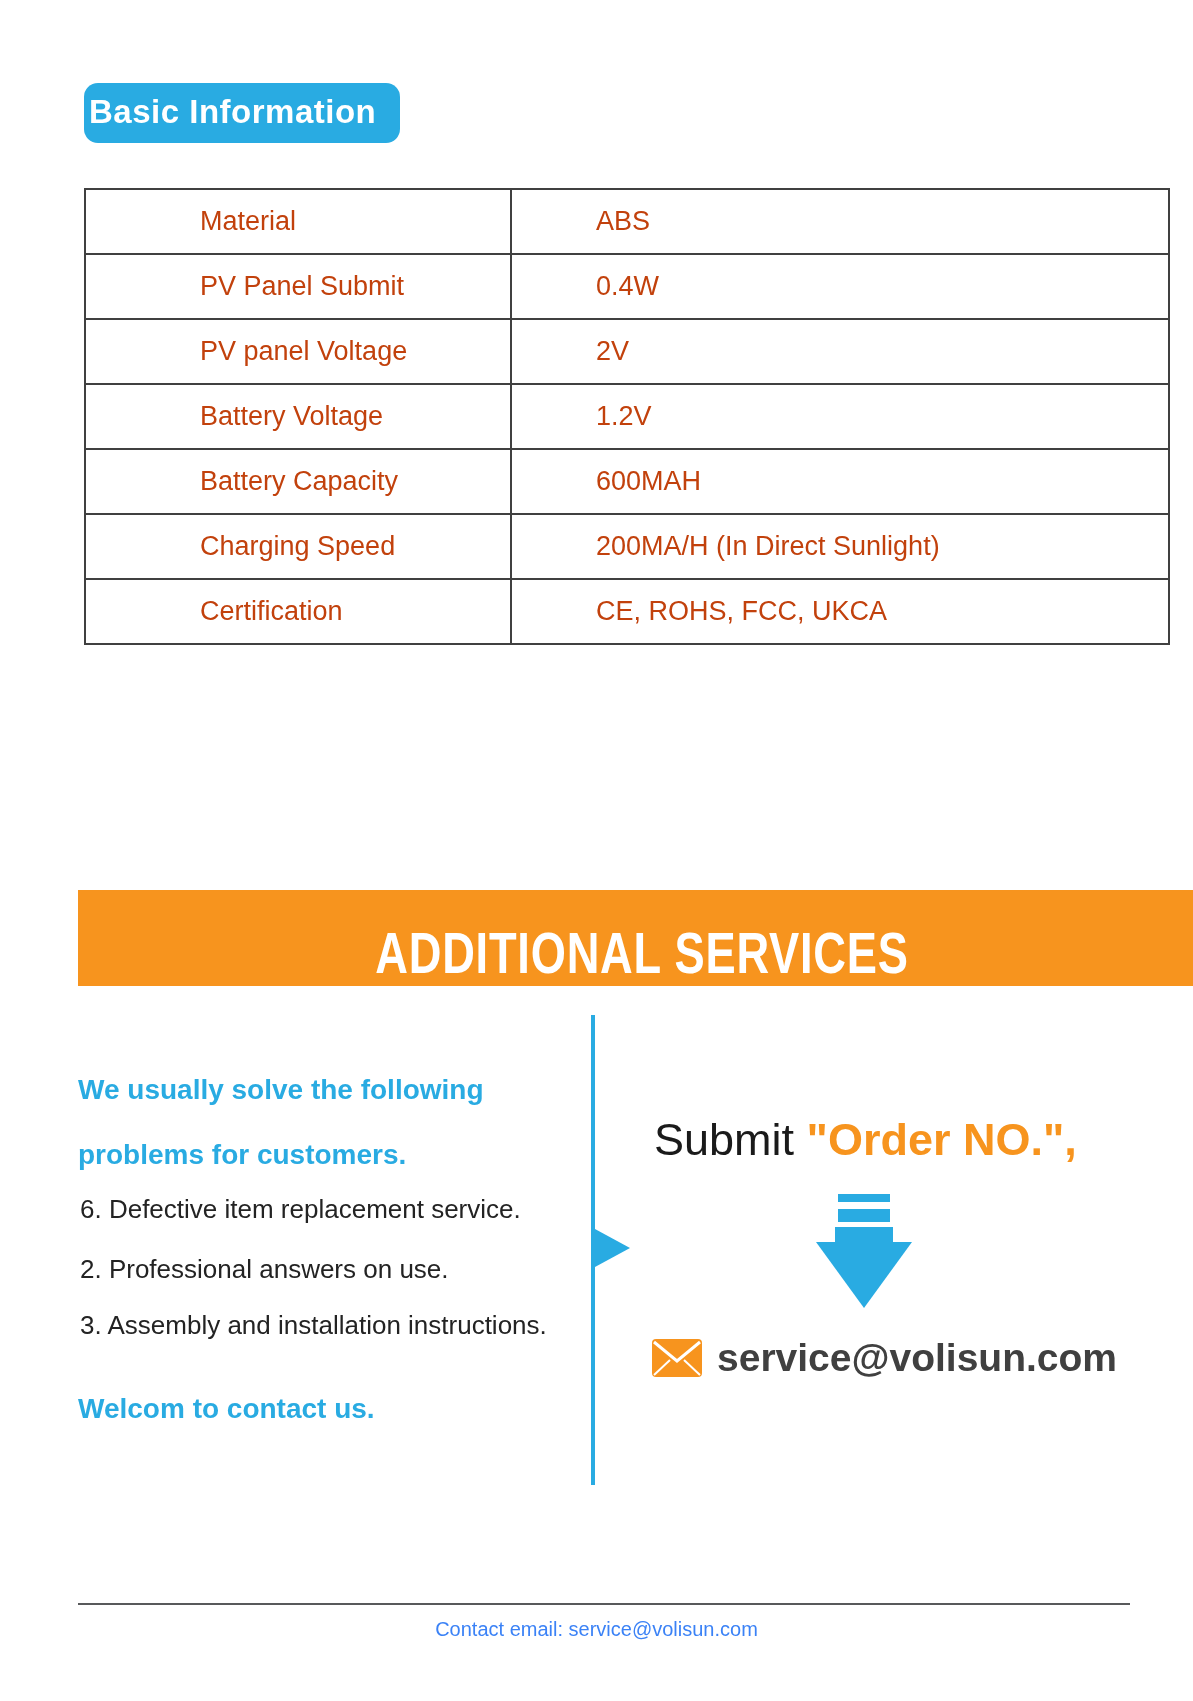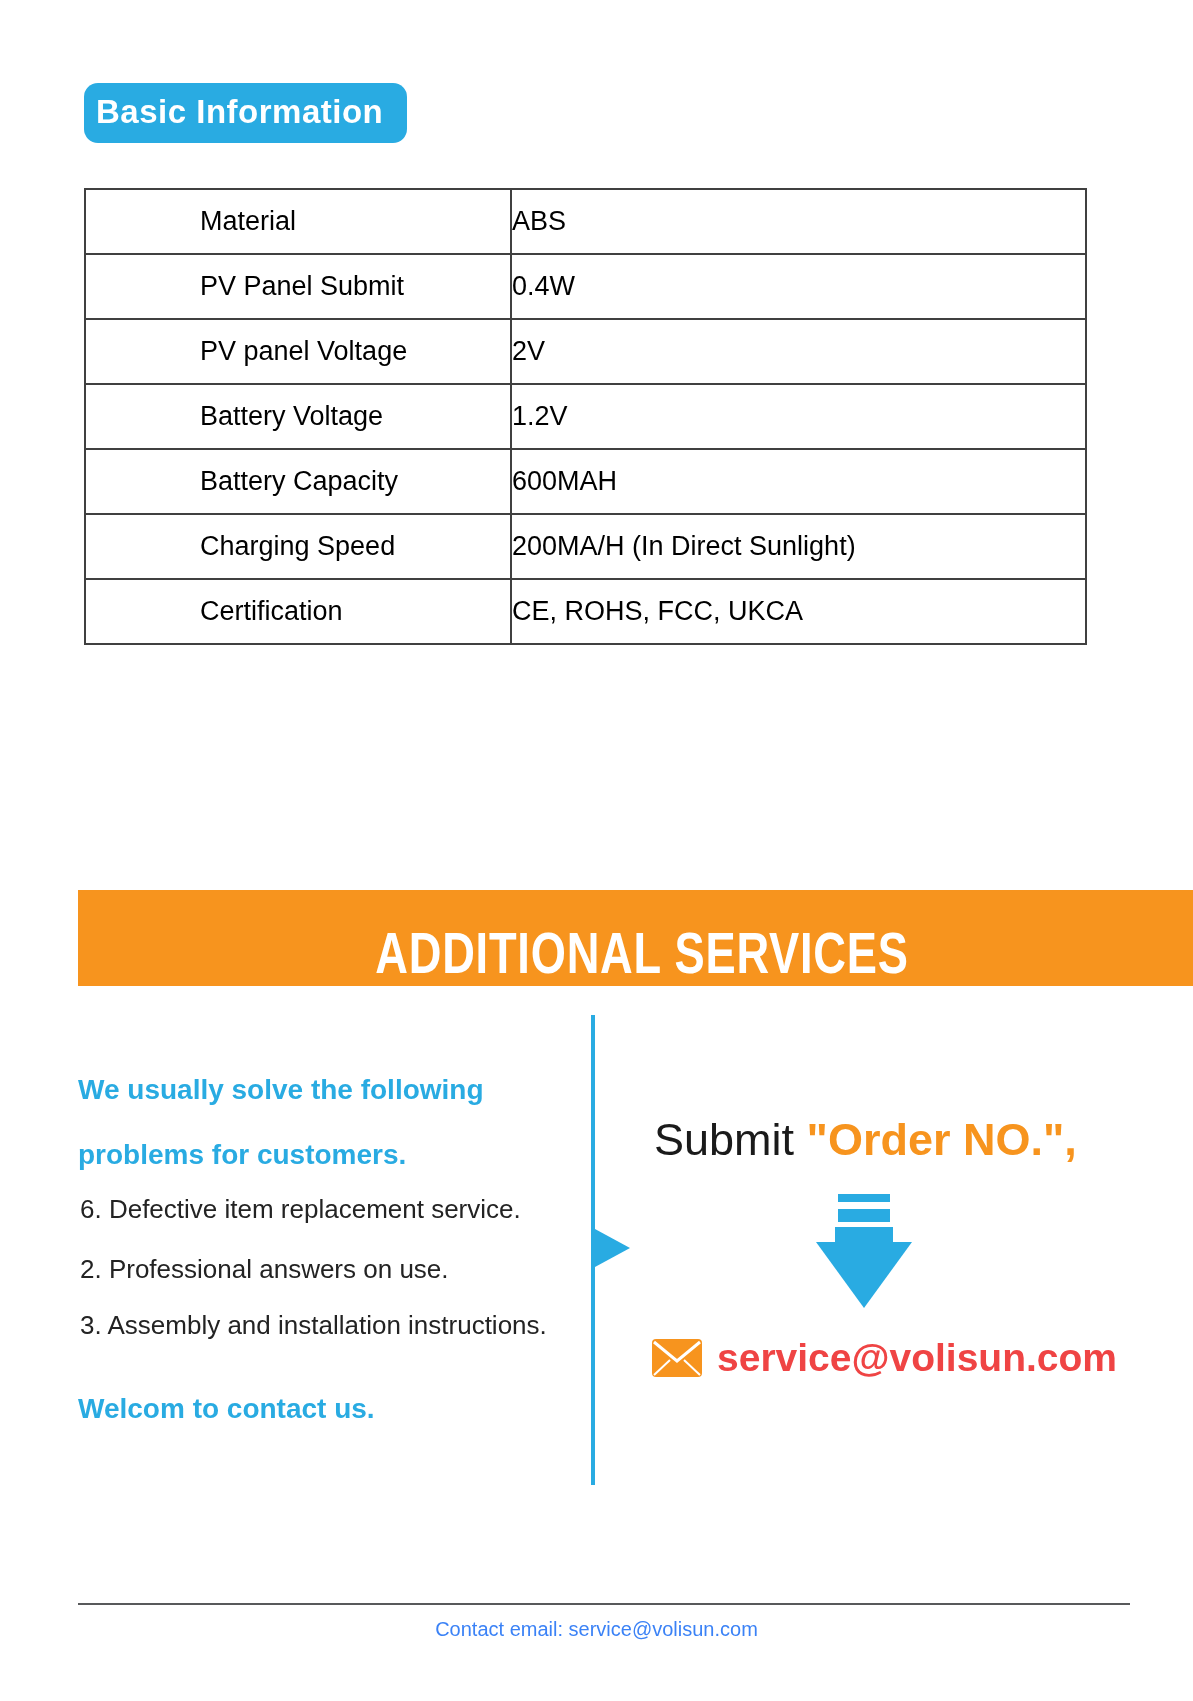--- a/index.html
+++ b/index.html
@@ -14,41 +14,41 @@
   }
 
   
   .badge {
     position: absolute;
     left: 84px; top: 83px;
     background: #29ABE2;
     color: #ffffff;
     font-size: 33px;
     font-weight: bold;
-    padding: 10px 24px 12px 12px;
+    padding: 10px 24px 12px 5px;
     border-radius: 14px;
     letter-spacing: 0.5px;
   }
 
   
   .spec-table {
     position: absolute;
     left: 84px; top: 188px;
-    width: 1003px;
+    width: 1086px;
     border-collapse: collapse;
     font-size: 27px;
-    color: #000000;
+    color: #c2410c;
   }
   .spec-table td {
     border: 2px solid #404040;
     height: 65px;
     vertical-align: middle;
   }
   .spec-table td.label-cell { width: 426px; padding-left: 114px; }
-  .spec-table td.value-cell { }
+  .spec-table td.value-cell { padding-left: 84px; }
 
   
   .banner {
     position: absolute;
     left: 78px; top: 890px;
     width: 1128px; height: 96px;
     background: #F7941E;
     display: flex;
     align-items: flex-end;
     justify-content: center;
@@ -135,21 +135,21 @@
 
   
   .email-row {
     position: absolute;
     left: 652px; top: 1336px;
     display: flex;
     align-items: center;
     gap: 15px;
   }
   .email-text {
-    color: #ef4444;
+    color: #404040;
     font-size: 39px;
     font-weight: bold;
     white-space: nowrap;
   }
 
   
   .footer-rule {
     position: absolute;
     left: 78px; top: 1603px;
     width: 1052px; height: 2px;

